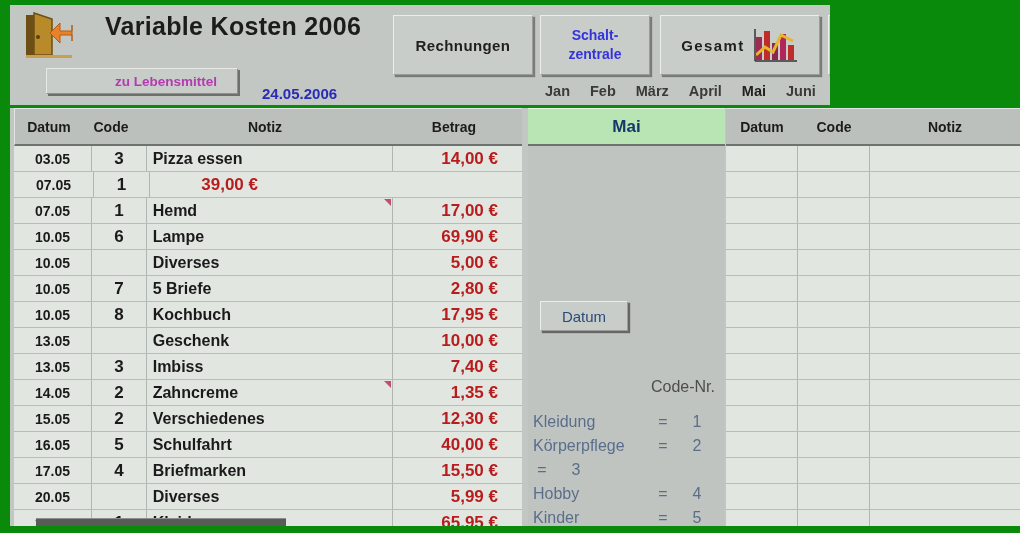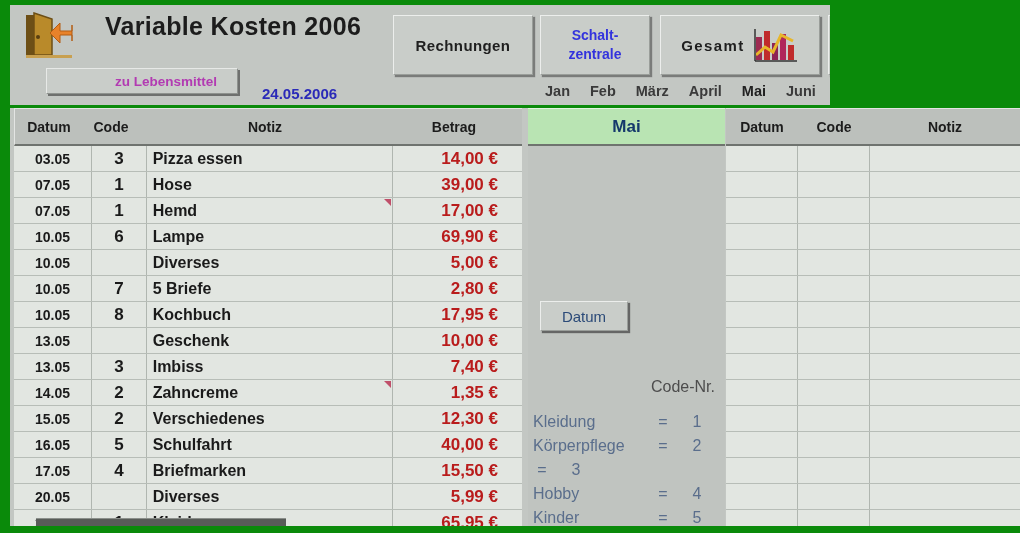--- a/index.html
+++ b/index.html
@@ -443,23 +443,20 @@
             <div class="c-datum">03.05</div>
             <div class="c-code">3</div>
             <div class="c-notiz">
               <span>Pizza essen</span>
             </div>
             <div class="c-betrag">14,00 €</div>
           </div>
           <div class="row">
             <div class="c-datum">07.05</div>
             <div class="c-code">1</div>
-            <div class="c-notiz">
-              <span>Hose</span>
-            </div>
             <div class="c-betrag">39,00 €</div>
           </div>
           <div class="row">
             <div class="c-datum">07.05</div>
             <div class="c-code">1</div>
             <div class="c-notiz">
               <span>Hemd</span>
               <span class="cmt-mark"></span>
             </div>
             <div class="c-betrag">17,00 €</div>

